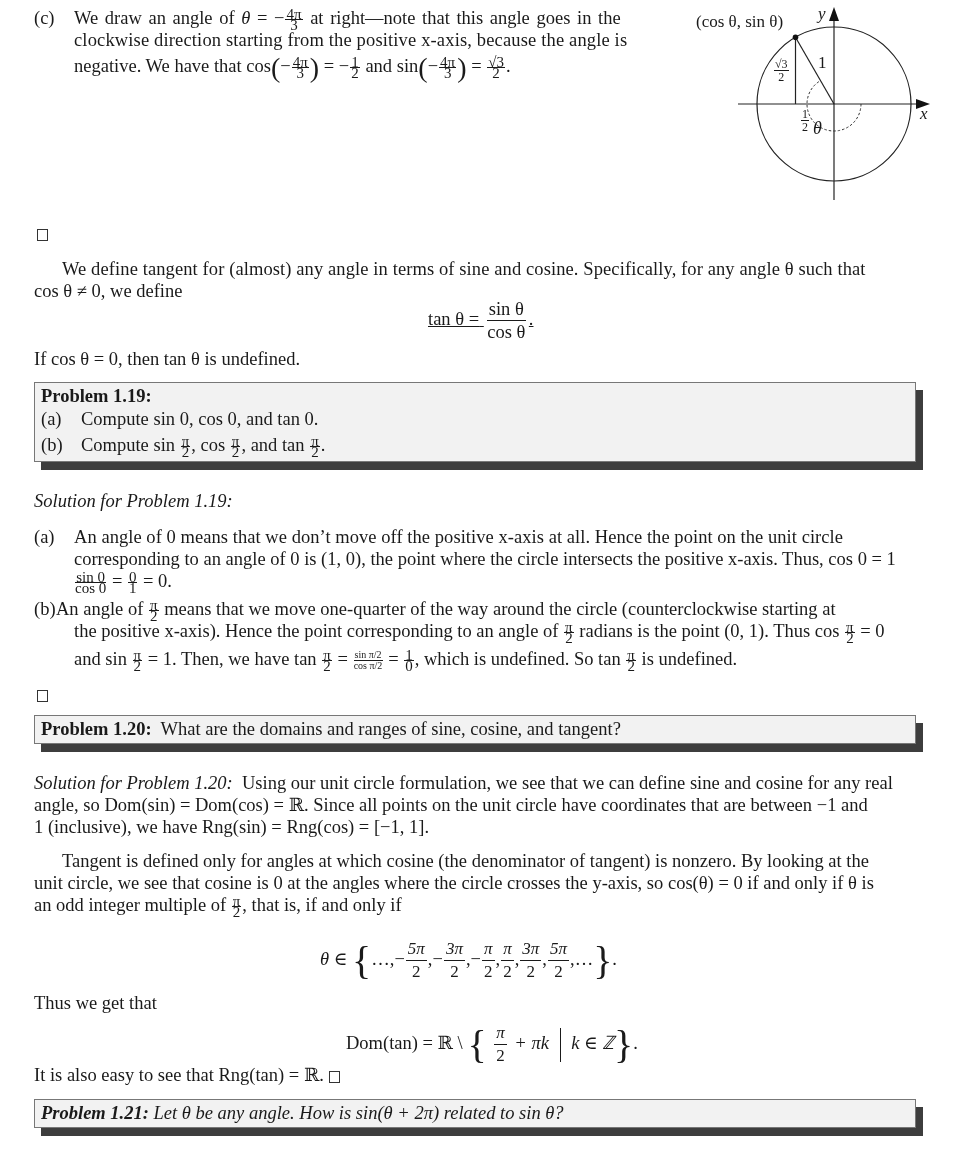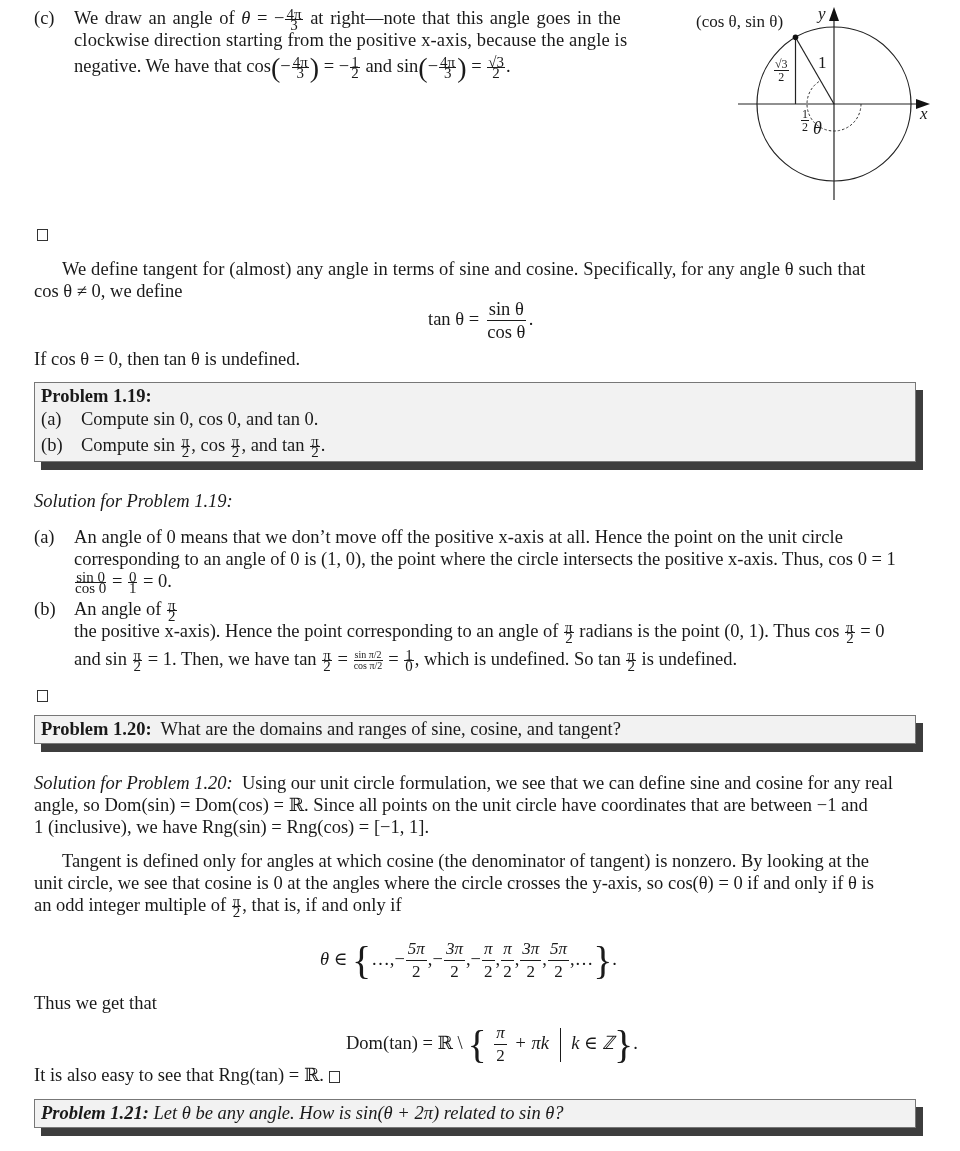--- a/index.html
+++ b/index.html
@@ -72,21 +72,21 @@
   <div class="label" style="left:110px; top:108px;">
     <span class="frac" style="font-size:12px; line-height:12px;"><span class="num">1</span><span>2</span></span>
   </div>
   <div class="label it" style="left:123px; top:118px; font-size:18px;">θ</div>
 </div>
 
 <div class="qed-abs" style="left:37px; top:229px;"></div>
 
 <div class="line" style="left:62px; top:258px; letter-spacing:0.1px;">We define tangent for (almost) any angle in terms of sine and cosine. Specifically, for any angle θ such that</div>
 <div class="line" style="left:34px; top:280px;">cos θ ≠ 0, we define</div>
-<div class="line" style="left:428px; top:298px; line-height:20px;">
+<div class="line" style="left:428px; top:298px; line-height:20px;text-decoration:underline;">
   <span>tan θ =</span>
   <span class="bigfrac"><span class="num">sin θ</span><span>cos θ</span></span><span>.</span>
 </div>
 <div class="line" style="left:34px; top:348px;">If cos θ = 0, then tan θ is undefined.</div>
 
 <div class="pbox" style="top:382px; height:78px;">
   <div class="row" style="left:6px; top:2px;"><b>Problem 1.19:</b></div>
   <div class="row" style="left:6px; top:25px;">
     <span>(a)</span>
     <span style="position:absolute; left:40px;">Compute sin 0, cos 0, and tan 0.</span>
@@ -108,23 +108,24 @@
 <div class="line" style="left:74px; top:526px; letter-spacing:0.05px;">An angle of 0 means that we don’t move off the positive x-axis at all. Hence the point on the unit circle</div>
 <div class="line" style="left:74px; top:548px;">corresponding to an angle of 0 is (1, 0), the point where the circle intersects the positive x-axis. Thus, cos 0 = 1</div>
 <div class="line" style="left:74px; top:570px;">
   <span class="frac"><span class="num">sin 0</span><span>cos 0</span></span>
   <span>=</span>
   <span class="frac"><span class="num">0</span><span>1</span></span>
   <span>= 0.</span>
 </div>
 
 <div class="line" style="left:34px; top:598px;">(b)</div>
-<div class="line" style="left:74px; top:598px;">
+<div class="line" style="left:56px; top:598px;">
   <span>An angle of</span>
   <span class="frac"><span class="num">π</span><span>2</span></span>
+  <span>means that we move one-quarter of the way around the circle (counterclockwise starting at</span>
 </div>
 <div class="line" style="left:74px; top:620px;">
   <span>the positive x-axis). Hence the point corresponding to an angle of</span>
   <span class="frac"><span class="num">π</span><span>2</span></span>
   <span>radians is the point (0, 1). Thus cos</span>
   <span class="frac"><span class="num">π</span><span>2</span></span>
   <span>= 0</span>
 </div>
 <div class="line" style="left:74px; top:648px;">
   <span>and sin</span>

